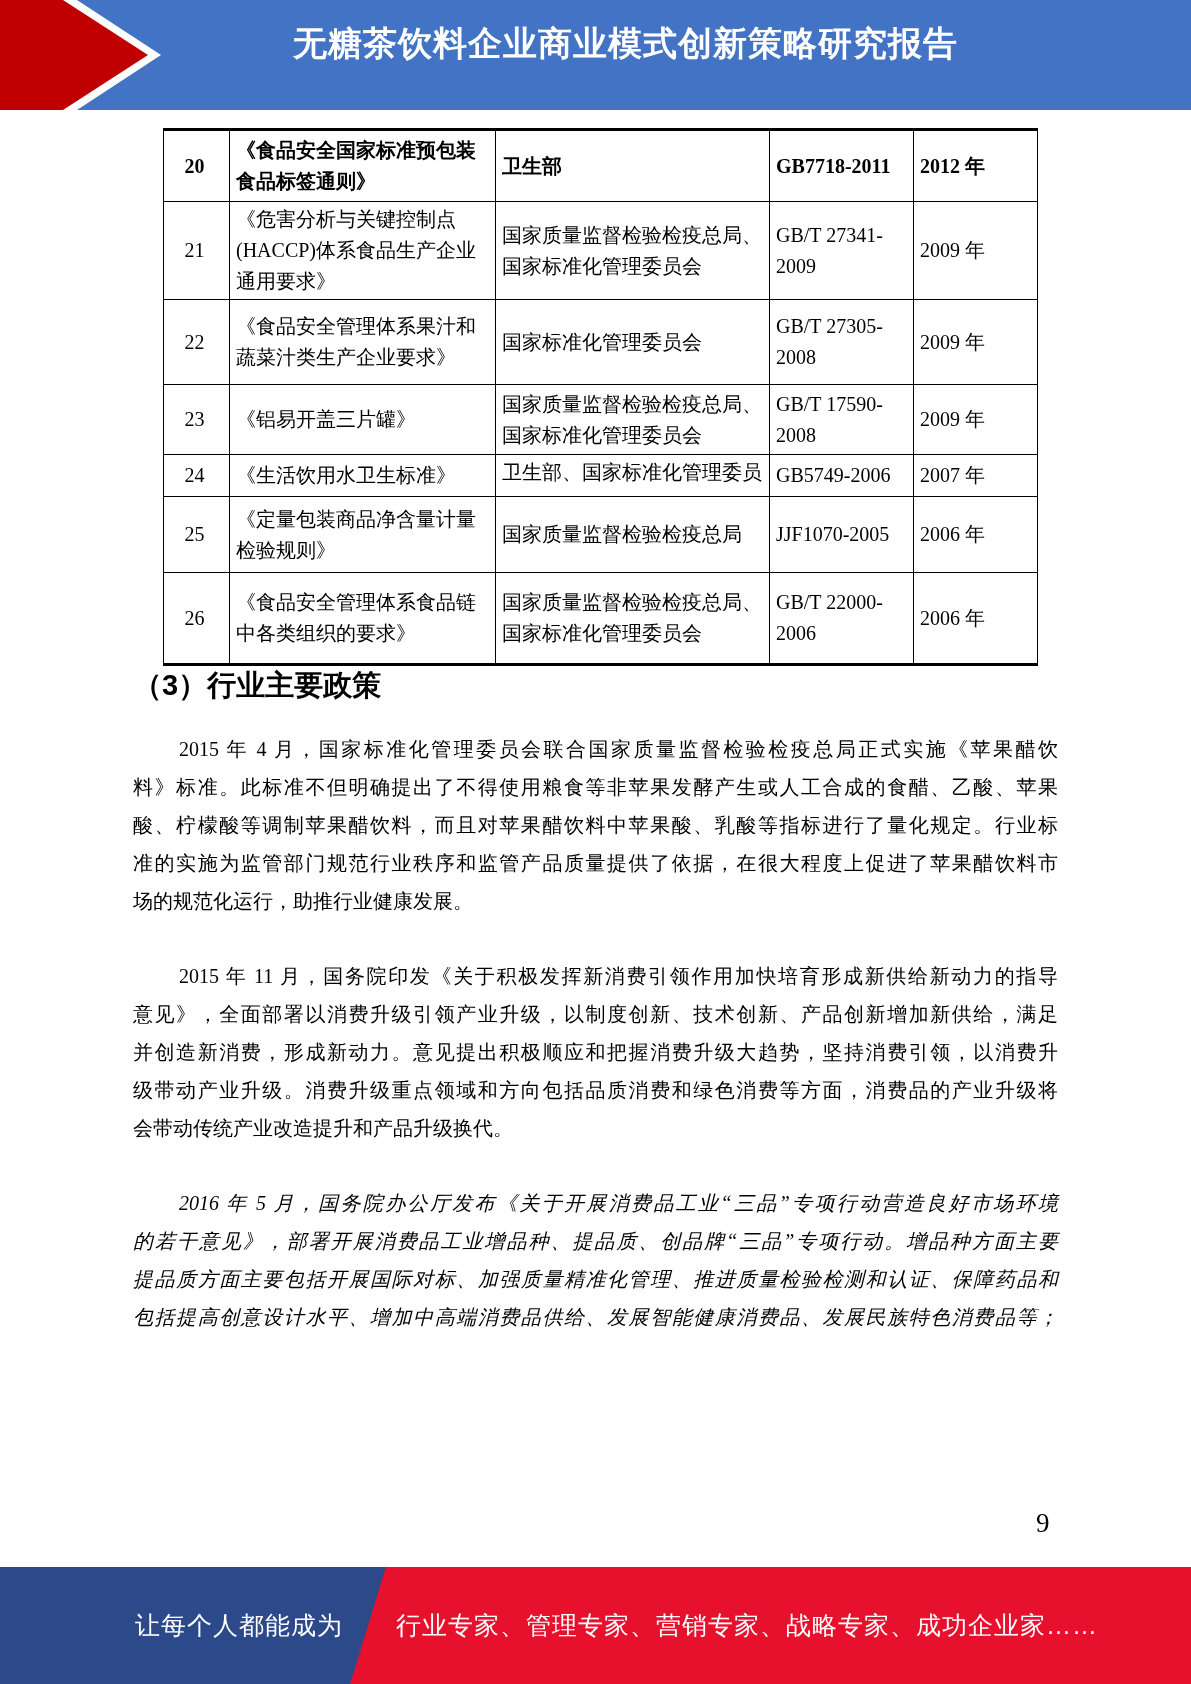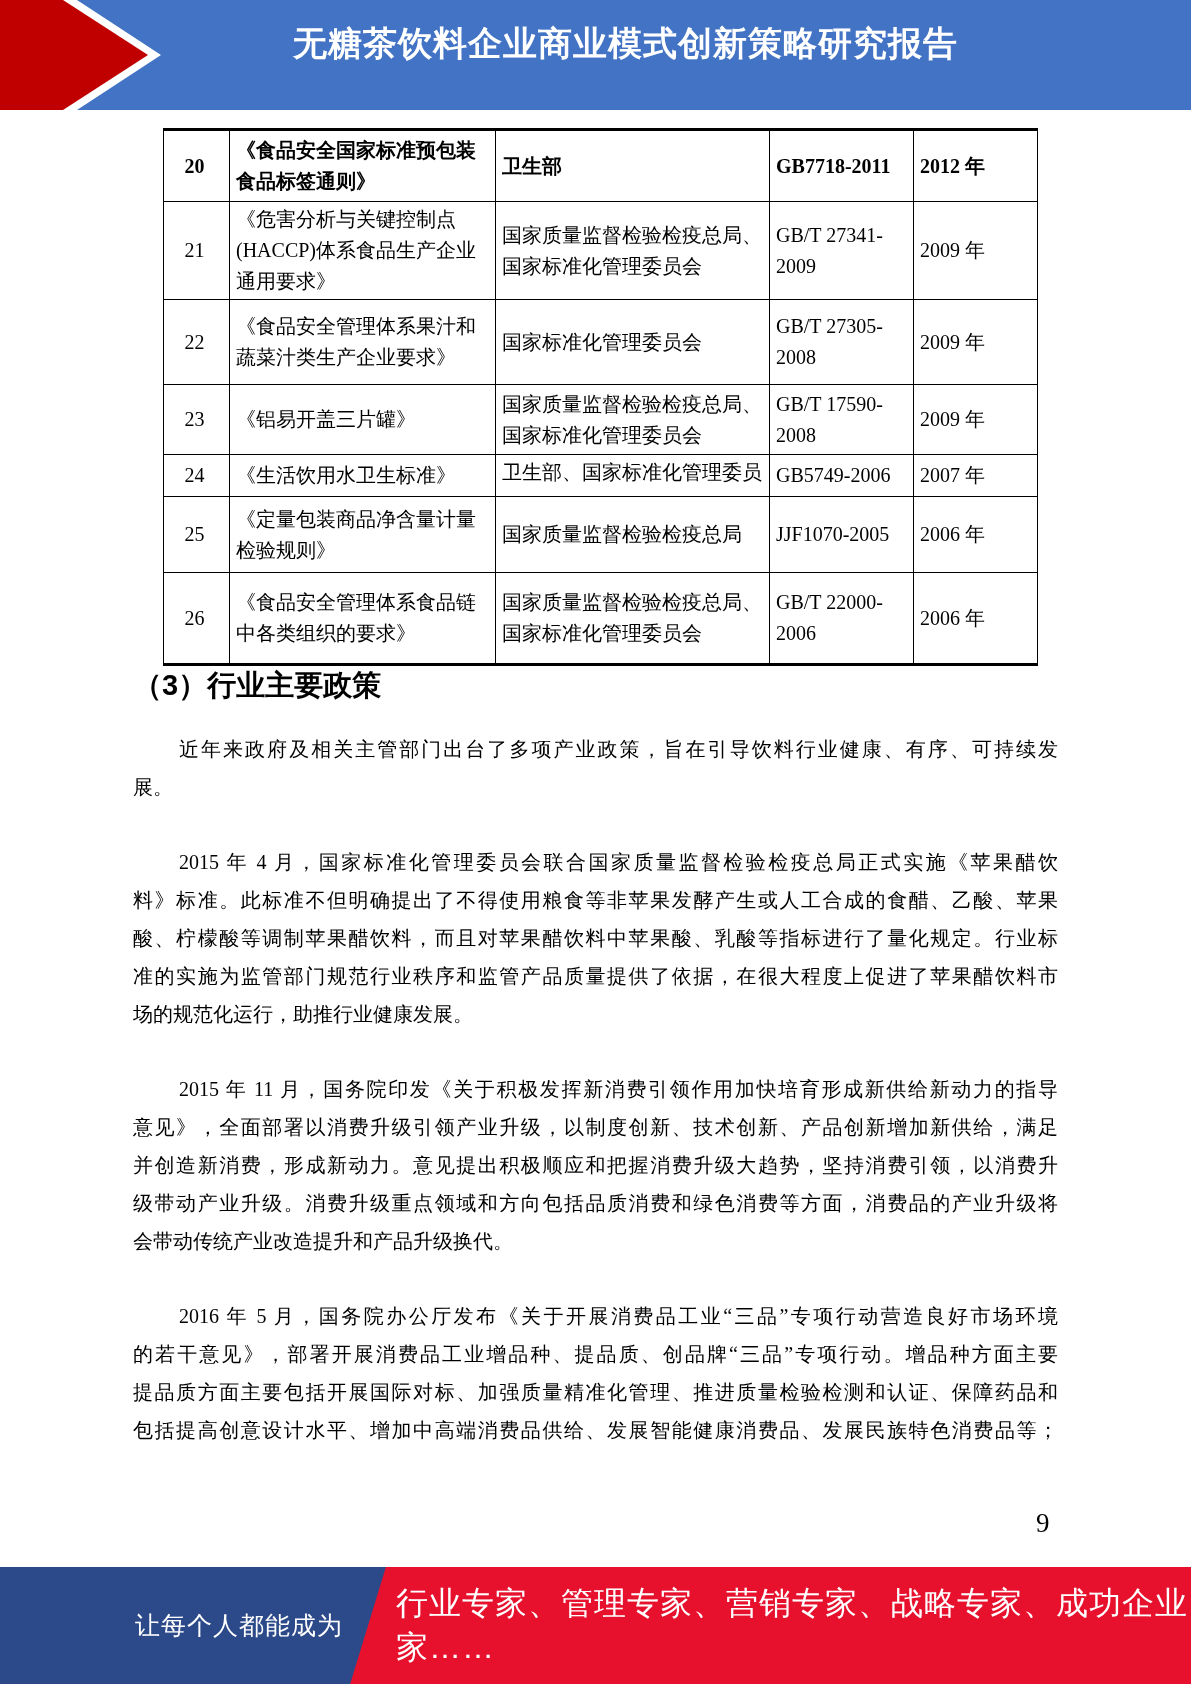--- a/index.html
+++ b/index.html
@@ -50,21 +50,21 @@
   table.standards tr:nth-child(6){height:76px;font-family:Liberation Serif, serif;}
   table.standards tr:nth-child(7){height:92px;}
   table.standards tr:nth-child(5) .cell-inner{max-height:37px;overflow:hidden;}
   
   .section-heading{
     font-family:"Liberation Sans","DejaVu Sans",sans-serif;
     font-size:29px;font-weight:bold;color:#000;
   }
   .paragraphs{margin-top:24px;font-size:20px;line-height:38px;}
   .para{margin-bottom:37px;}
-  .para:last-child{margin-bottom:12px;}
+  .para:last-child{margin-bottom:12px;font-style:italic;}
   .line{text-align:justify;text-align-last:justify;}
   .line.short{text-align-last:left;}
   .line.indent{text-indent:46px;}
   
   .page-number{
     position:absolute;left:1036px;top:1508px;
     font-size:27px;
   }
   
   .page-footer{
@@ -77,21 +77,21 @@
     position:absolute;left:0;top:0;width:100%;height:100%;
     background:var(--footer-blue);
     clip-path:polygon(0 0,32.4% 0,29.4% 100%,0 100%);
     display:flex;align-items:center;
     padding-left:135px;
   }
   .footer-left-text{color:#fff;font-size:25px;letter-spacing:1px;}
   .footer-right-text{
     position:absolute;left:396px;top:0;height:100%;
     display:flex;align-items:center;
-    color:#fff;font-size:32px;letter-spacing:1px;
+    color:#fff;font-size:25px;letter-spacing:1px;
   }
 </style>
 </head>
 <body>
 
 <div class="page-header">
   <svg class="header-arrow" width="170" height="110" viewBox="0 0 170 110">
     <polygon points="0,0 77,0 161,55 77,110 0,110" fill="#ffffff"></polygon>
     <polygon points="0,0 63,0 148,55 63,110 0,110" fill="#C00000"></polygon>
   </svg>
@@ -226,24 +226,20 @@
           <td>
             <div class="cell-inner">2006 年</div>
           </td>
         </tr>
       </tbody>
   </table>
 
   <h2 class="section-heading">（3）行业主要政策</h2>
 
   <div class="paragraphs" id="paragraphs">
-      <div class="para">
-        <div class="line indent">近年来政府及相关主管部门出台了多项产业政策，旨在引导饮料行业健康、有序、可持续发</div>
-        <div class="line short">展。</div>
-      </div>
       <div class="para">
         <div class="line indent">2015 年 4 月，国家标准化管理委员会联合国家质量监督检验检疫总局正式实施《苹果醋饮</div>
         <div class="line">料》标准。此标准不但明确提出了不得使用粮食等非苹果发酵产生或人工合成的食醋、乙酸、苹果</div>
         <div class="line">酸、柠檬酸等调制苹果醋饮料，而且对苹果醋饮料中苹果酸、乳酸等指标进行了量化规定。行业标</div>
         <div class="line">准的实施为监管部门规范行业秩序和监管产品质量提供了依据，在很大程度上促进了苹果醋饮料市</div>
         <div class="line short">场的规范化运行，助推行业健康发展。</div>
       </div>
       <div class="para">
         <div class="line indent">2015 年 11 月，国务院印发《关于积极发挥新消费引领作用加快培育形成新供给新动力的指导</div>
         <div class="line">意见》，全面部署以消费升级引领产业升级，以制度创新、技术创新、产品创新增加新供给，满足</div>

